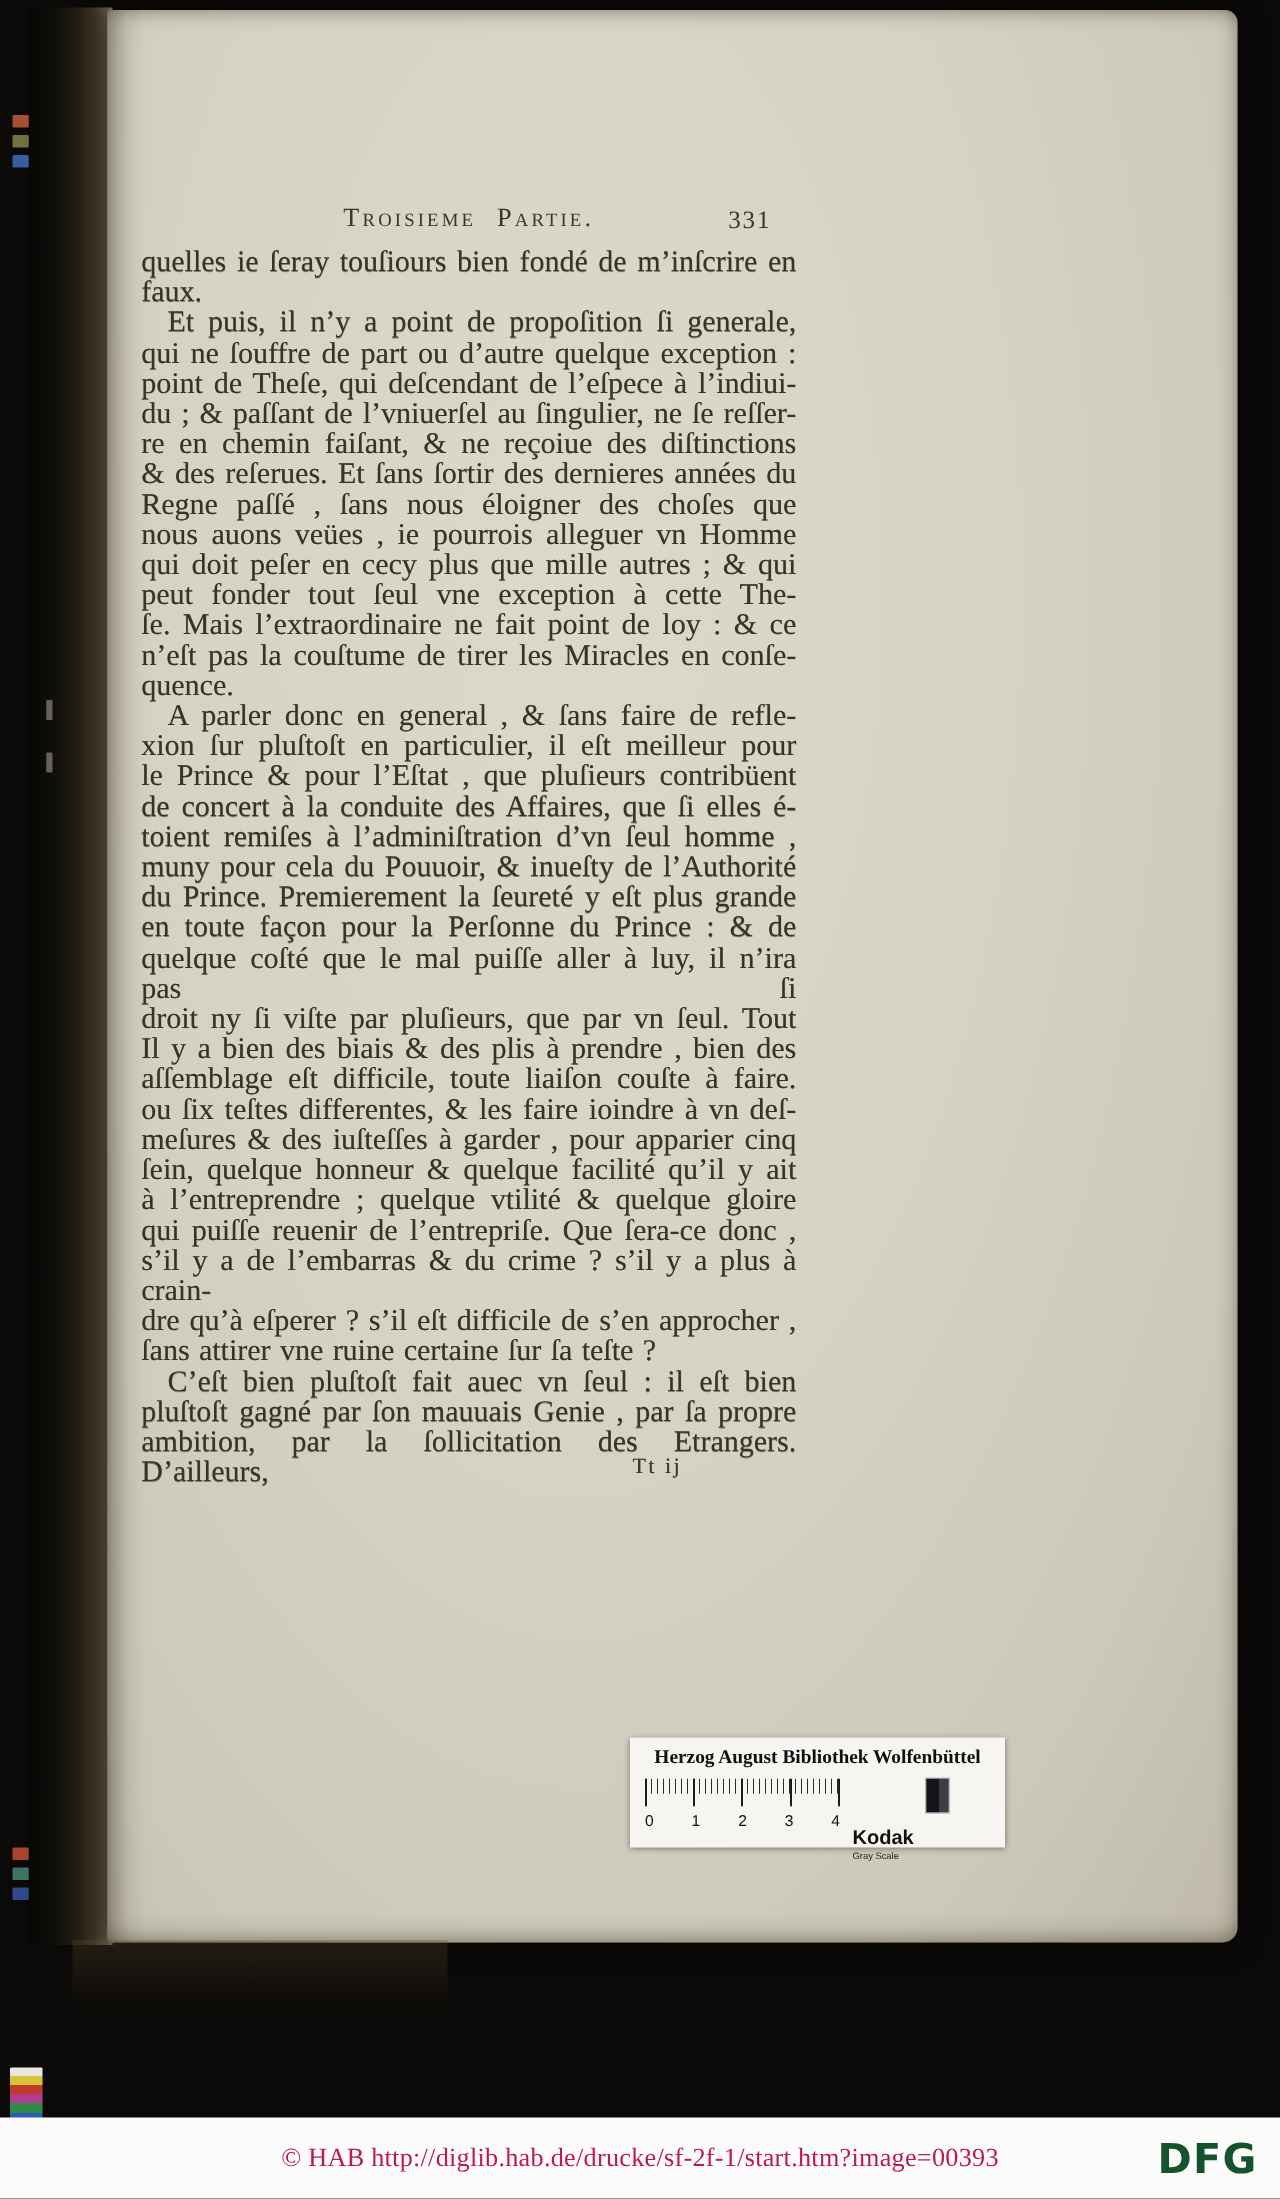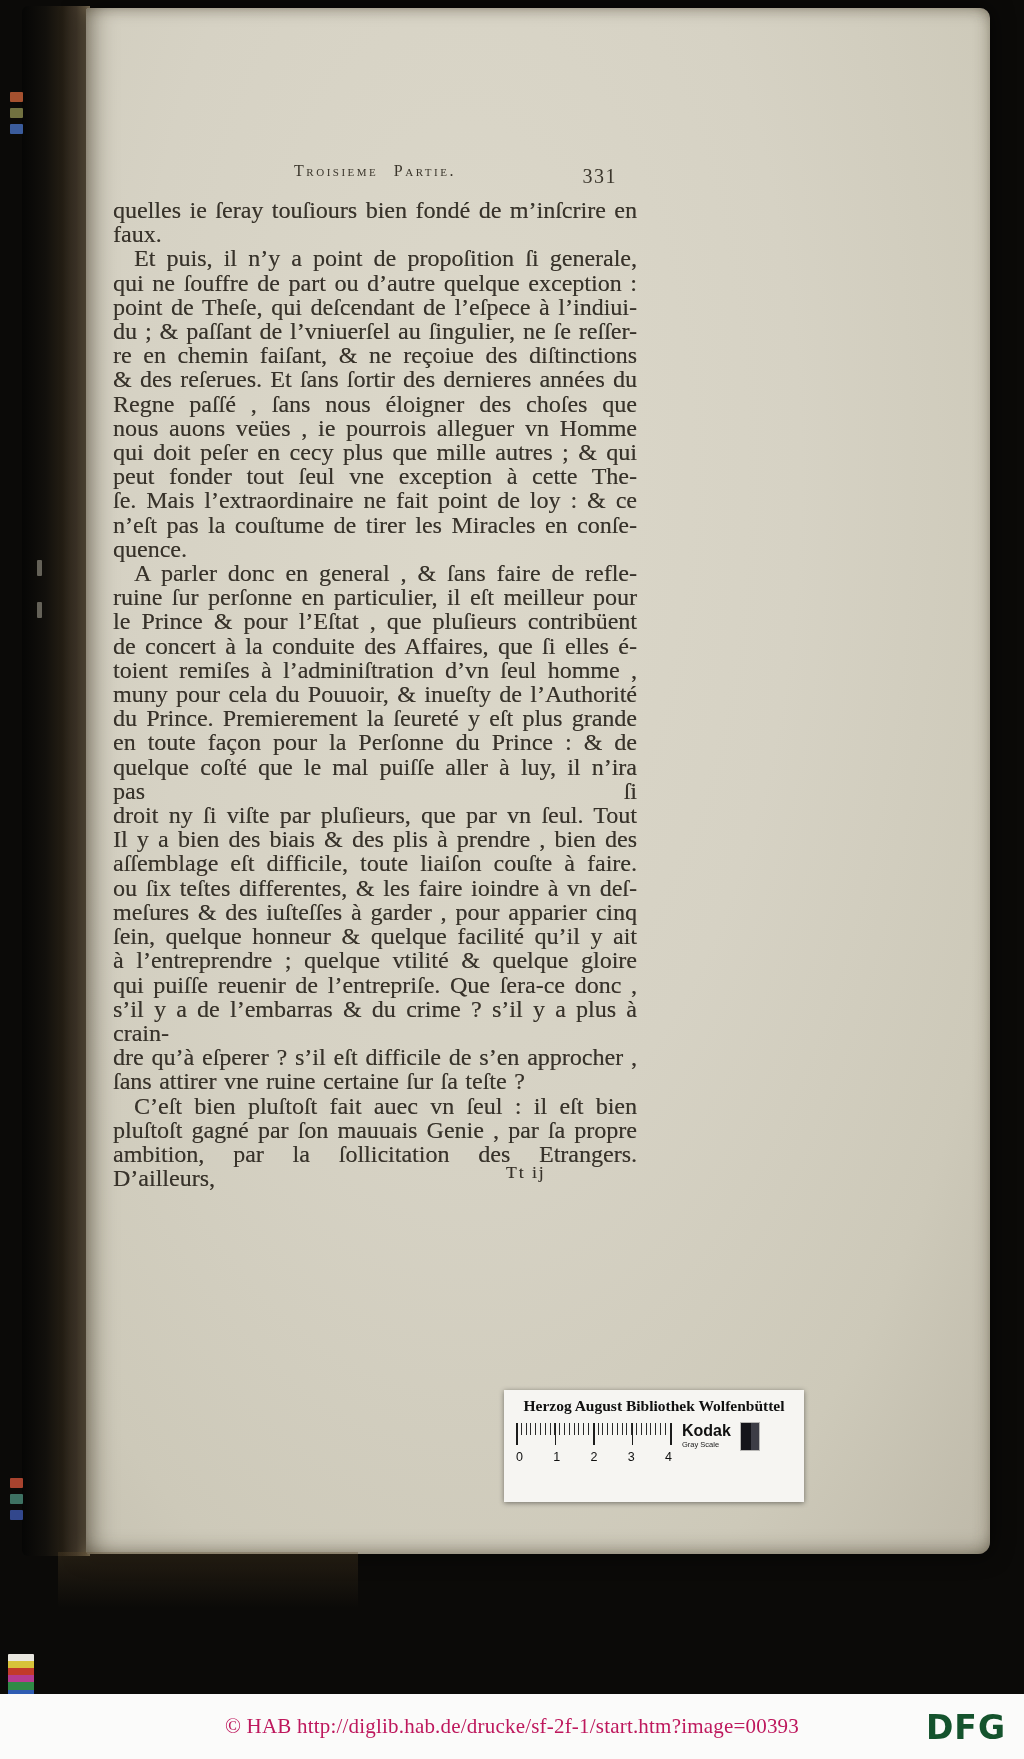--- a/index.html
+++ b/index.html
@@ -32,21 +32,21 @@
       inset 0 10px 16px -12px rgba(60,50,30,.35),
       0 0 22px rgba(0,0,0,.7);
     color:#37322a;
   }
 
   
   .page-header{position:absolute;left:27px;top:154px;width:524px;height:30px;}
   .header-title{
     position:absolute;left:0;right:0;text-align:center;
     font-variant:small-caps;letter-spacing:2.5px;word-spacing:9px;
-    font-size:16px;color:#3b362c;
+    font-size:21px;color:#3b362c;
   }
   .header-page{position:absolute;right:20px;top:3px;font-size:20px;letter-spacing:1.5px;color:#3b362c;}
 
   
   .text-block{
     position:absolute;left:27px;top:190px;width:524px;
     font-size:24px;line-height:24.2px;
     text-shadow:0.2px 0.2px 0 rgba(50,44,34,.5);
   }
   .para{margin:0;}
@@ -56,38 +56,38 @@
 
   .signature{
     position:absolute;left:420px;top:1112px;
     font-size:17.5px;letter-spacing:2px;color:#37322a;
     text-shadow:0.2px 0.2px 0 rgba(50,44,34,.5);
     margin-top:42px;
   }
 
   
   .stamp{
-    position:absolute;left:418px;top:1382px;width:300px;height:112px;
+    position:absolute;left:418px;top:1382px;width:300px;height:88px;
     background:#f6f5f2;box-shadow:0 1px 5px rgba(0,0,0,.45);
   }
   .stamp-title{
     margin:7px 6px 0;text-align:center;font-weight:bold;font-size:15.5px;
     font-family:"Liberation Serif",serif;color:#101010;white-space:nowrap;
   }
   .stamp-row{position:absolute;left:12px;top:33px;display:flex;align-items:flex-start;}
   .ruler{
     width:156px;height:22px;
     background-image:
       repeating-linear-gradient(90deg,#1c1c1c 0 1.6px,transparent 1.6px 38.6px),
       repeating-linear-gradient(90deg,#2a2a2a 0 1px,transparent 1px 4.8px);
     background-size:100% 100%,100% 12px;
     background-repeat:no-repeat,no-repeat;
   }
   .kodak{margin-left:10px;font-family:"Liberation Sans",sans-serif;line-height:1;}
-  .kodak-name{display:block;font-weight:bold;font-size:16px;color:#101010;}
+  .kodak-name{display:block;font-weight:bold;font-size:16px;color:#101010;margin-top:40px;}
   .kodak-sub{display:block;font-size:7.5px;color:#222;margin-top:2px;}
   .patch{
     margin-left:10px;width:18px;height:27px;
     background:linear-gradient(90deg,#14141a 0 55%,#3d3d46 55% 100%);
     box-shadow:0 0 0 1px rgba(0,0,0,.25);
   }
   .scale-numbers{
     position:absolute;left:12px;top:60px;width:156px;
     display:flex;justify-content:space-between;
     font-family:"Liberation Sans",sans-serif;font-size:12.5px;color:#101010;
@@ -159,21 +159,21 @@
         <div class="line">Regne paſſé , ſans nous éloigner des choſes que</div>
         <div class="line">nous auons veües , ie pourrois alleguer vn Homme</div>
         <div class="line">qui doit peſer en cecy plus que mille autres ; &amp; qui</div>
         <div class="line">peut fonder tout ſeul vne exception à cette The-</div>
         <div class="line">ſe. Mais l’extraordinaire ne fait point de loy : &amp; ce</div>
         <div class="line">n’eſt pas la couſtume de tirer les Miracles en conſe-</div>
         <div class="line last">quence.</div>
       </div>
       <div class="para indent">
         <div class="line first">A parler donc en general , &amp; ſans faire de refle-</div>
-        <div class="line">ruine ſur perſonne en particulier, il eſt meilleur pour</div>
+        <div class="line">xion ſur pluſtoſt en particulier, il eſt meilleur pour</div>
         <div class="line">le Prince &amp; pour l’Eſtat , que pluſieurs contribüent</div>
         <div class="line">de concert à la conduite des Affaires, que ſi elles é-</div>
         <div class="line">toient remiſes à l’adminiſtration d’vn ſeul homme ,</div>
         <div class="line">muny pour cela du Pouuoir, &amp; inueſty de l’Authorité</div>
         <div class="line">du Prince. Premierement la ſeureté y eſt plus grande</div>
         <div class="line">en toute façon pour la Perſonne du Prince : &amp; de</div>
         <div class="line">quelque coſté que le mal puiſſe aller à luy, il n’ira pas ſi</div>
         <div class="line">droit ny ſi viſte par pluſieurs, que par vn ſeul. Tout</div>
         <div class="line">Il y a bien des biais &amp; des plis à prendre , bien des</div>
         <div class="line">aſſemblage eſt difficile, toute liaiſon couſte à faire.</div>

